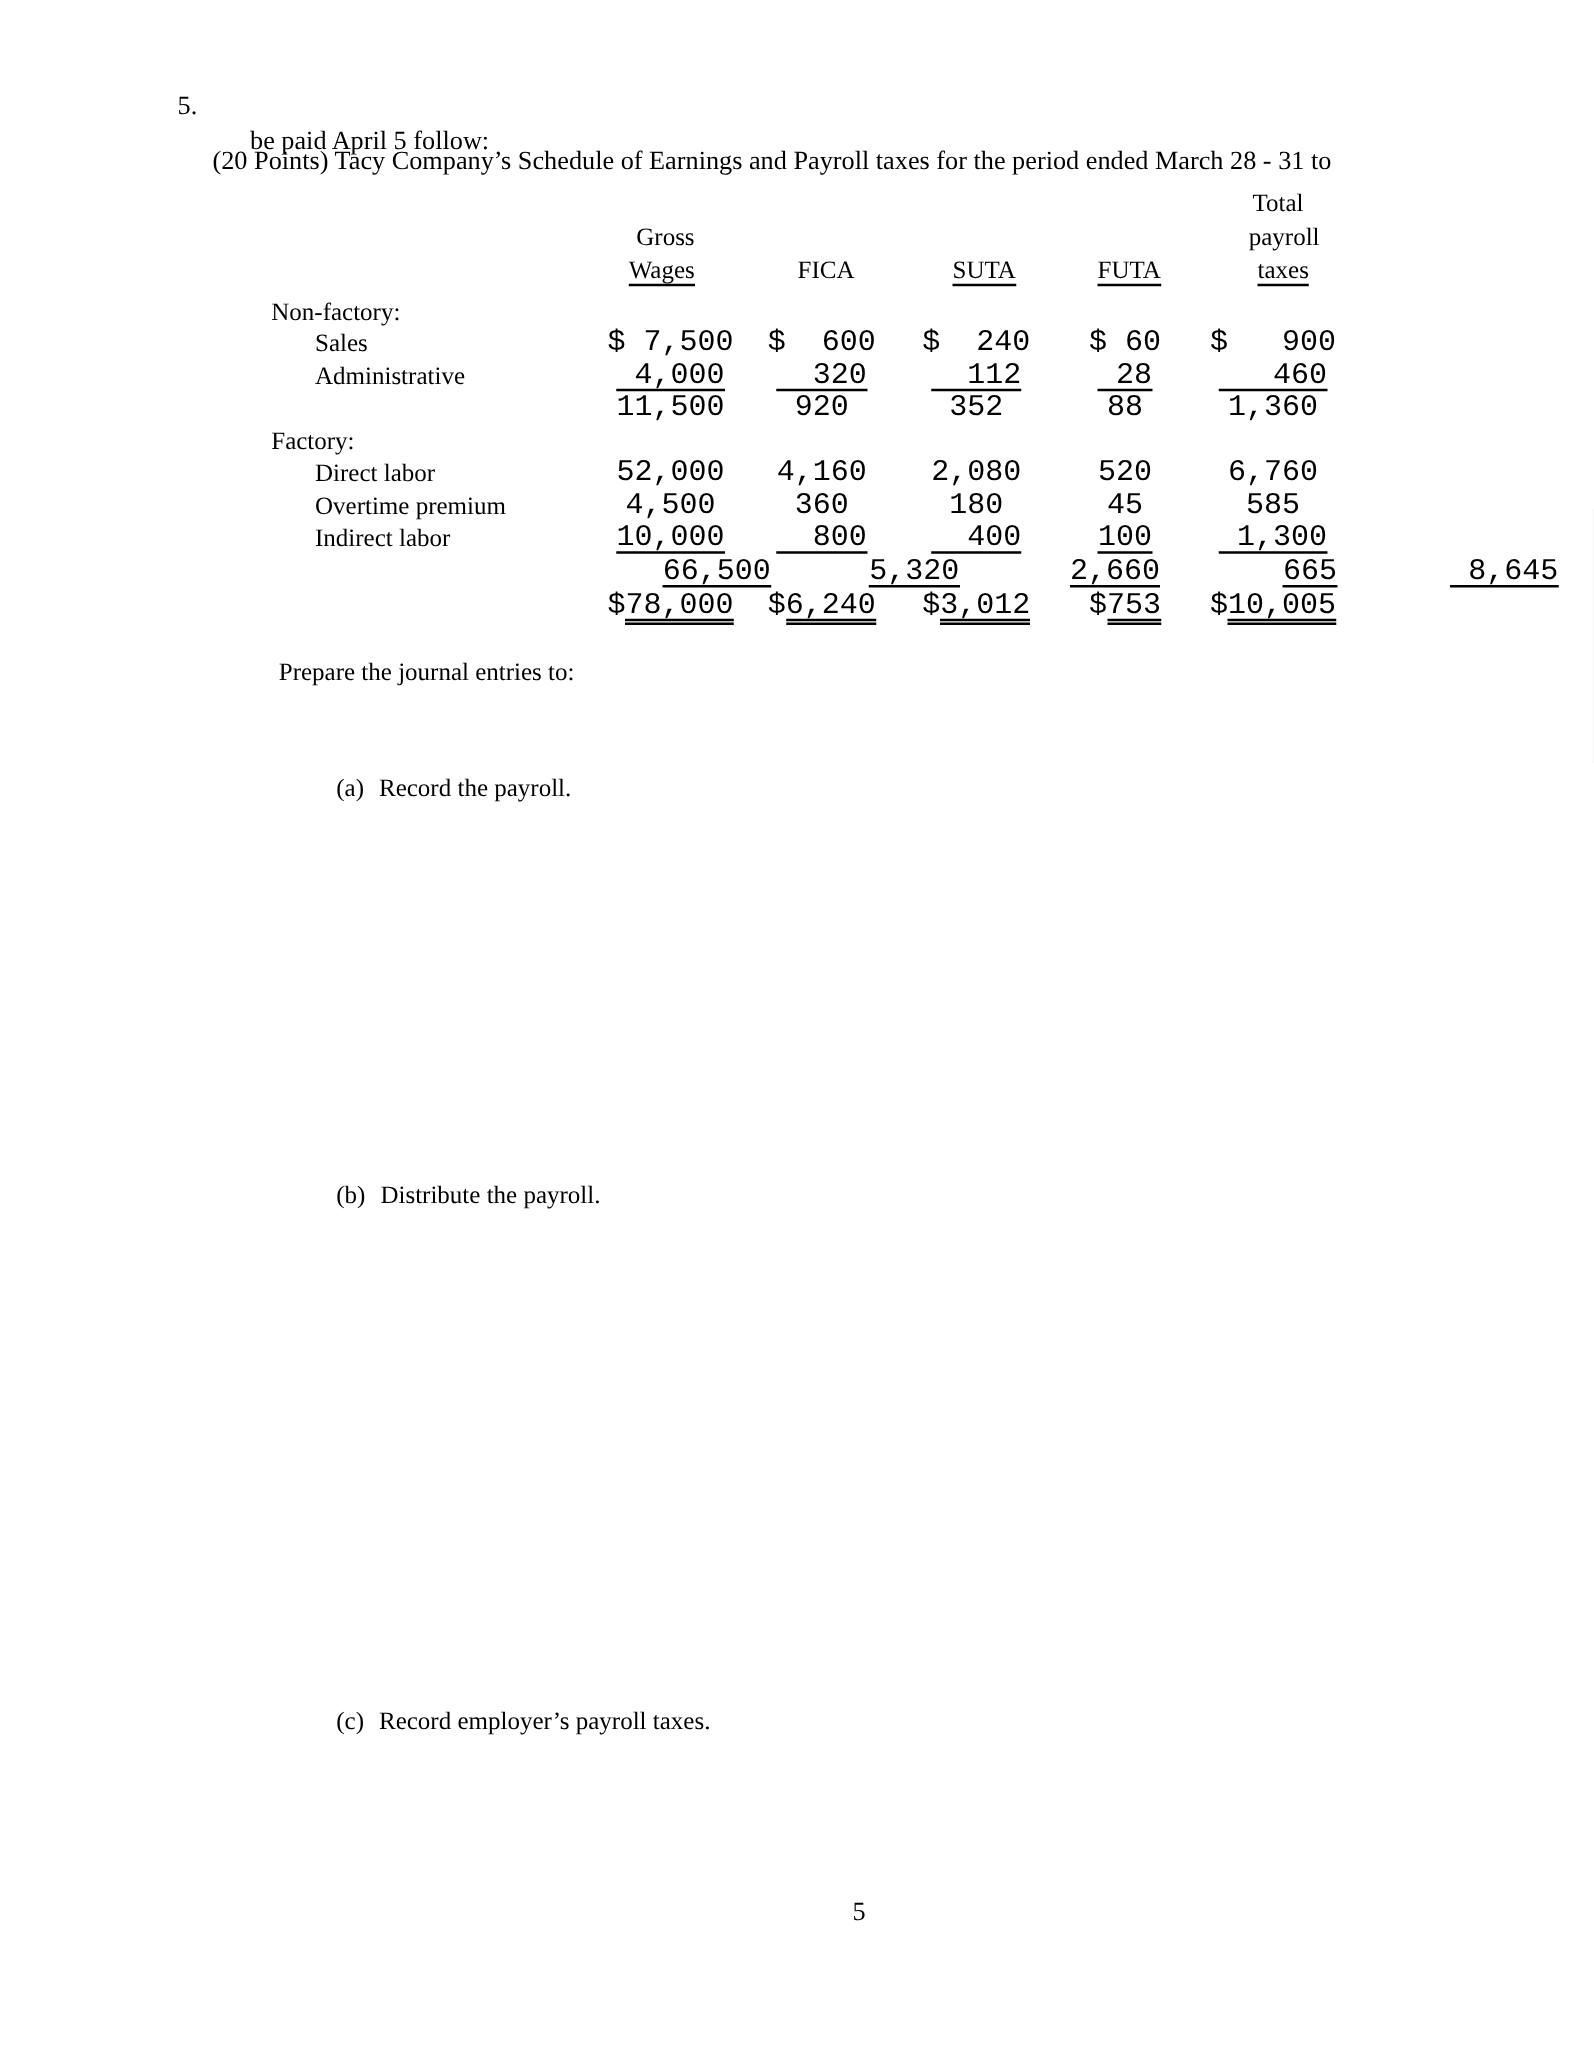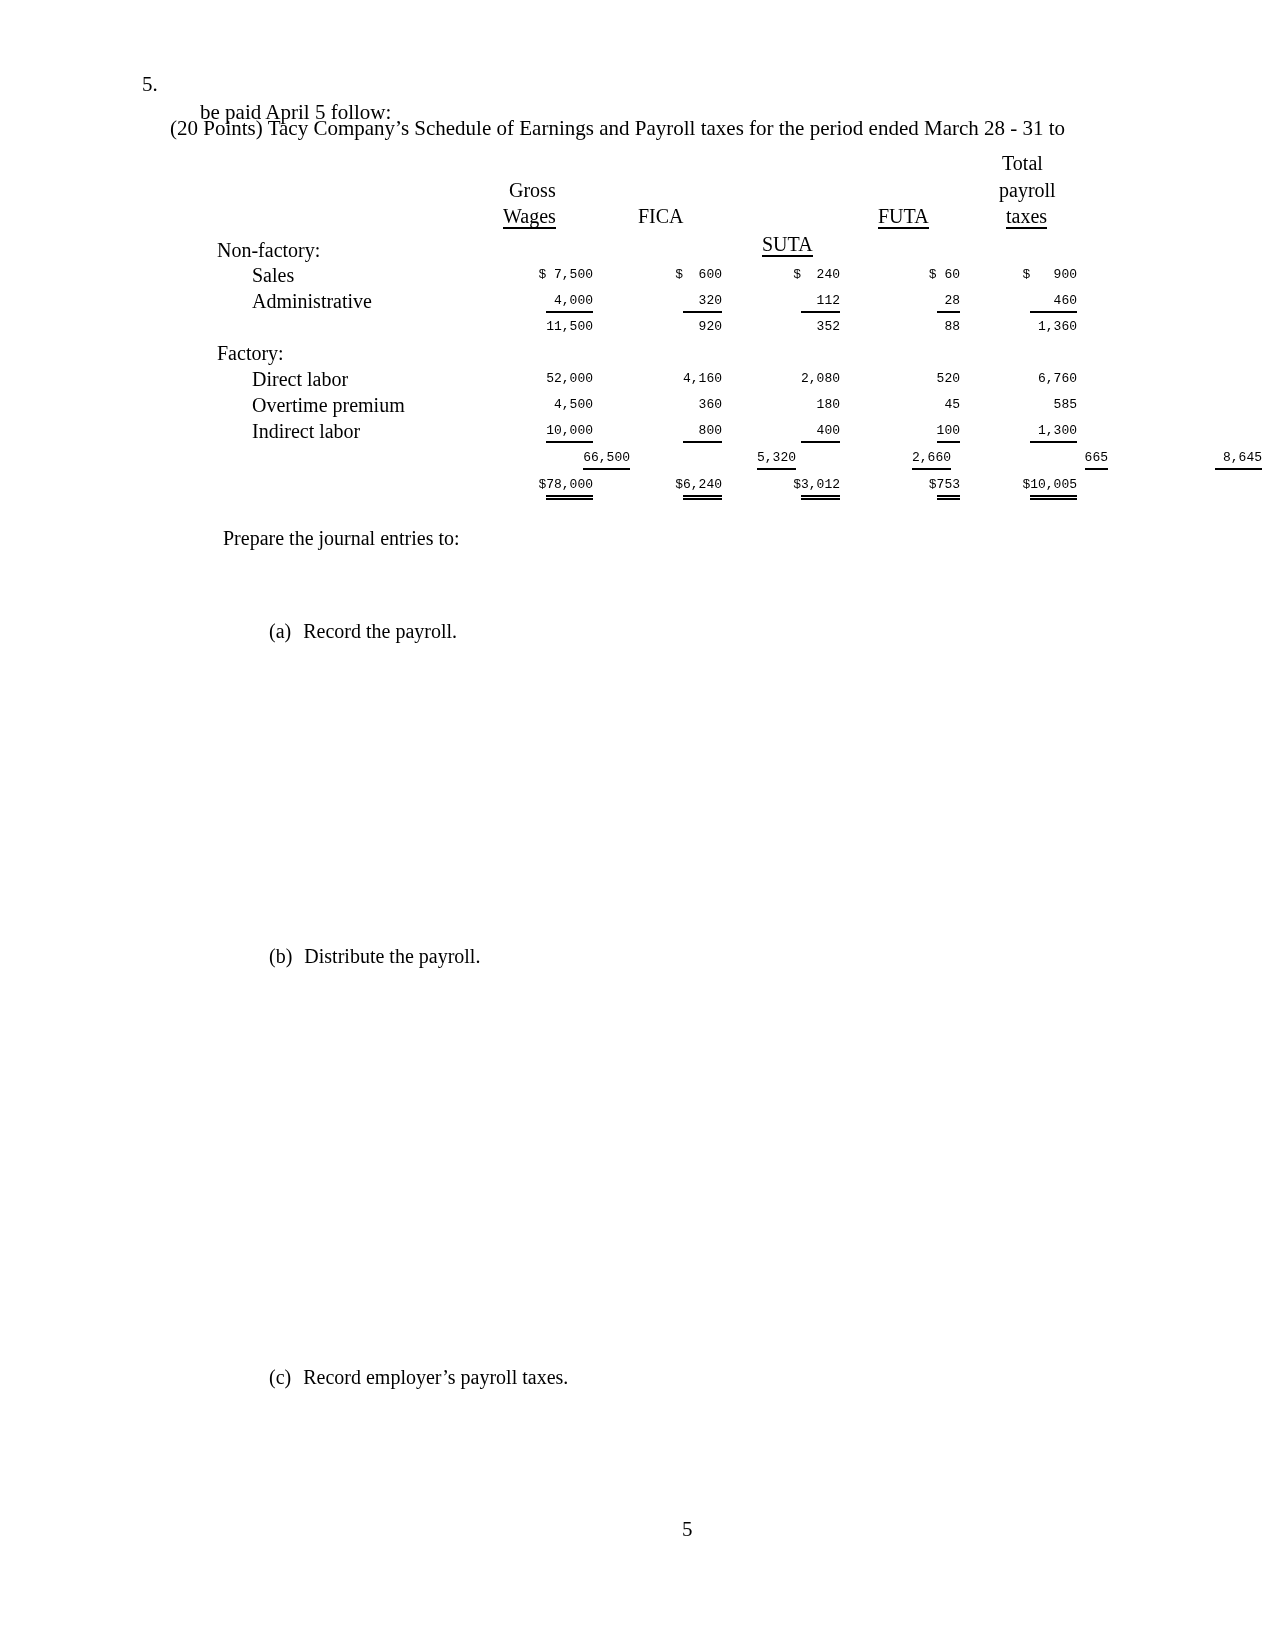--- a/index.html
+++ b/index.html
@@ -21,24 +21,24 @@
     left:217px;
     width:860px;
     display:grid;
     grid-template-columns:263px 113px 129px 118px 120px 117px;
     font-size:20px;
     line-height:26px;
   }
   .lbl { font-family:"Liberation Serif", serif; white-space:pre; }
   .indent { padding-left:35px; }
   .num {
-    text-align:right;
+    text-align:center;
     white-space:pre;
     font-family:"Liberation Mono","DejaVu Sans Mono",monospace;
-    font-size:13px;
+    font-size:24px;
   }
   .num span { white-space:pre; }
   .useg {
     display:inline-block;
     line-height:21px;
     border-bottom:2px solid #000;
   }
   .uuseg {
     display:inline-block;
     line-height:20px;
@@ -60,21 +60,21 @@
 
   <div class="abs serif21" style="left:142px; top:71px;">5.</div>
   <div class="abs serif21" style="left:170px; top:71px;margin-top:44px;">(20 Points) Tacy Company’s Schedule of Earnings and Payroll taxes for the period ended March 28 - 31 to</div>
   <div class="abs serif21" style="left:200px; top:99px;">be paid April 5 follow:</div>
 
   <div class="hdr" style="left:1002px; top:150px;">Total</div>
   <div class="hdr" style="left:509px; top:177px;">Gross</div>
   <div class="hdr" style="left:999px; top:177px;">payroll</div>
   <div class="hdr" style="left:503px; top:203px;"><span class="hu">Wages</span></div>
   <div class="hdr" style="left:638px; top:203px;">FICA</div>
-  <div class="hdr" style="left:762px; top:203px;margin-top:28px;"><span class="hu">SUTA</span></div>
+  <div class="hdr" style="left:762px; top:203px;"><span class="hu">SUTA</span></div>
   <div class="hdr" style="left:878px; top:203px;"><span class="hu">FUTA</span></div>
   <div class="hdr" style="left:1006px; top:203px;"><span class="hu">taxes</span></div>
 
   <div class="abs serif20" style="left:217px; top:237px;">Non-factory:</div>
 
   <div class="trow" style="top:262px;">
     <div class="lbl indent">Sales</div>
     <div class="num">$ 7,500</div>
     <div class="num">$  600</div>
     <div class="num">$  240</div>

